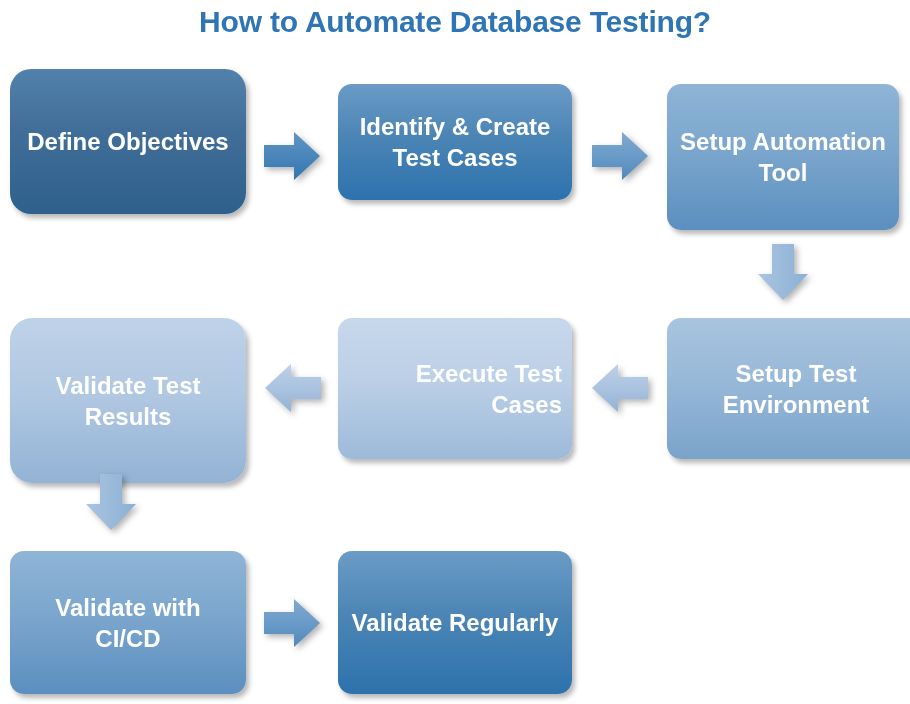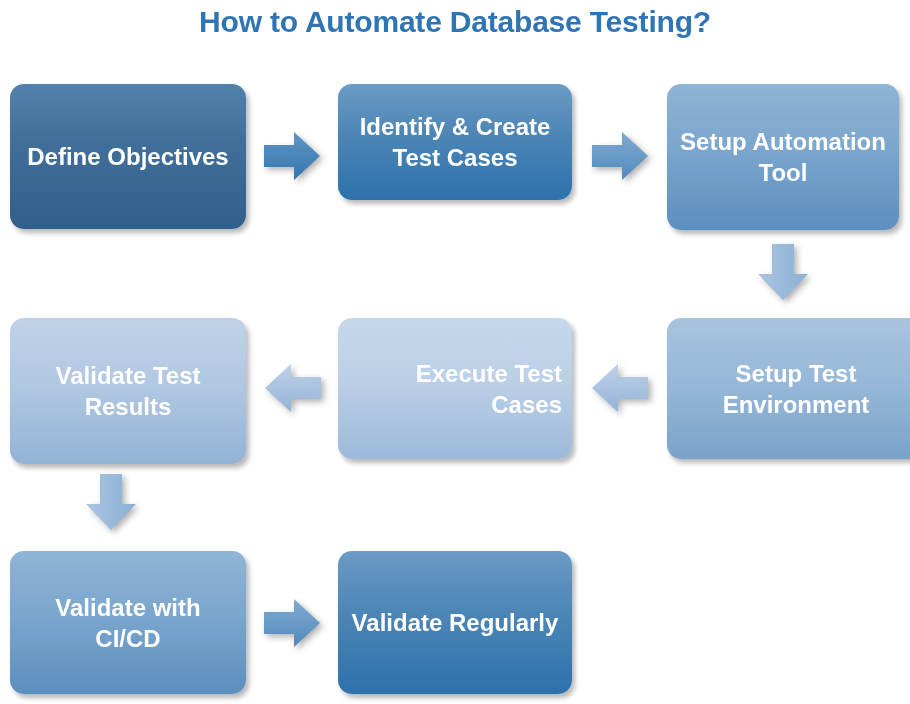--- a/index.html
+++ b/index.html
@@ -67,21 +67,21 @@
   }
   .arrow svg { display: block; width: 100%; height: 100%; }
 </style>
 </head>
 <body>
 
 <div id="canvas">
 
   <div class="title">How to Automate Database Testing?</div>
 
-  <div class="box t-darkest" style="left:10px; top:84px; width:236px; height:145px;">
+  <div class="box t-darkest" style="left:10px; top:69px; width:236px; height:145px;border-radius:21px;">
     <span class="txt">Define Objectives</span>
   </div>
 
   <div class="arrow" style="left:264px; top:131px; width:56px; height:50px;">
     <svg viewBox="0 0 56 50" preserveAspectRatio="none" aria-hidden="true">
       <defs>
         <linearGradient id="gRightDark" x1="0" y1="0" x2="0" y2="1">
           <stop offset="0%" stop-color="#5f95c4"></stop>
           <stop offset="50%" stop-color="#4a86ba"></stop>
           <stop offset="100%" stop-color="#3176ae"></stop>
@@ -118,21 +118,21 @@
         <linearGradient id="gDownLight" x1="0" y1="0" x2="1" y2="0">
           <stop offset="0%" stop-color="#a9c4e0"></stop>
           <stop offset="50%" stop-color="#9bbada"></stop>
           <stop offset="100%" stop-color="#8ab0d4"></stop>
         </linearGradient>
       </defs>
       <polygon points="15,0 37,0 37,30 51,30 26,56 1,30 15,30" fill="url(#gDownLight)"></polygon>
     </svg>
   </div>
 
-  <div class="box t-lighter" style="left:10px; top:318px; width:236px; height:146px;">
+  <div class="box t-lighter" style="left:10px; top:318px; width:236px; height:165px;border-radius:22px;">
     <span class="txt">Validate Test Results</span>
   </div>
 
   <div class="arrow" style="left:265px; top:363px; width:56px; height:50px;">
     <svg viewBox="0 0 56 50" preserveAspectRatio="none" aria-hidden="true">
       <defs>
         <linearGradient id="gLeftLight" x1="0" y1="0" x2="0" y2="1">
           <stop offset="0%" stop-color="#bdd1e8"></stop>
           <stop offset="50%" stop-color="#aac3e0"></stop>
           <stop offset="100%" stop-color="#93b2d6"></stop>

